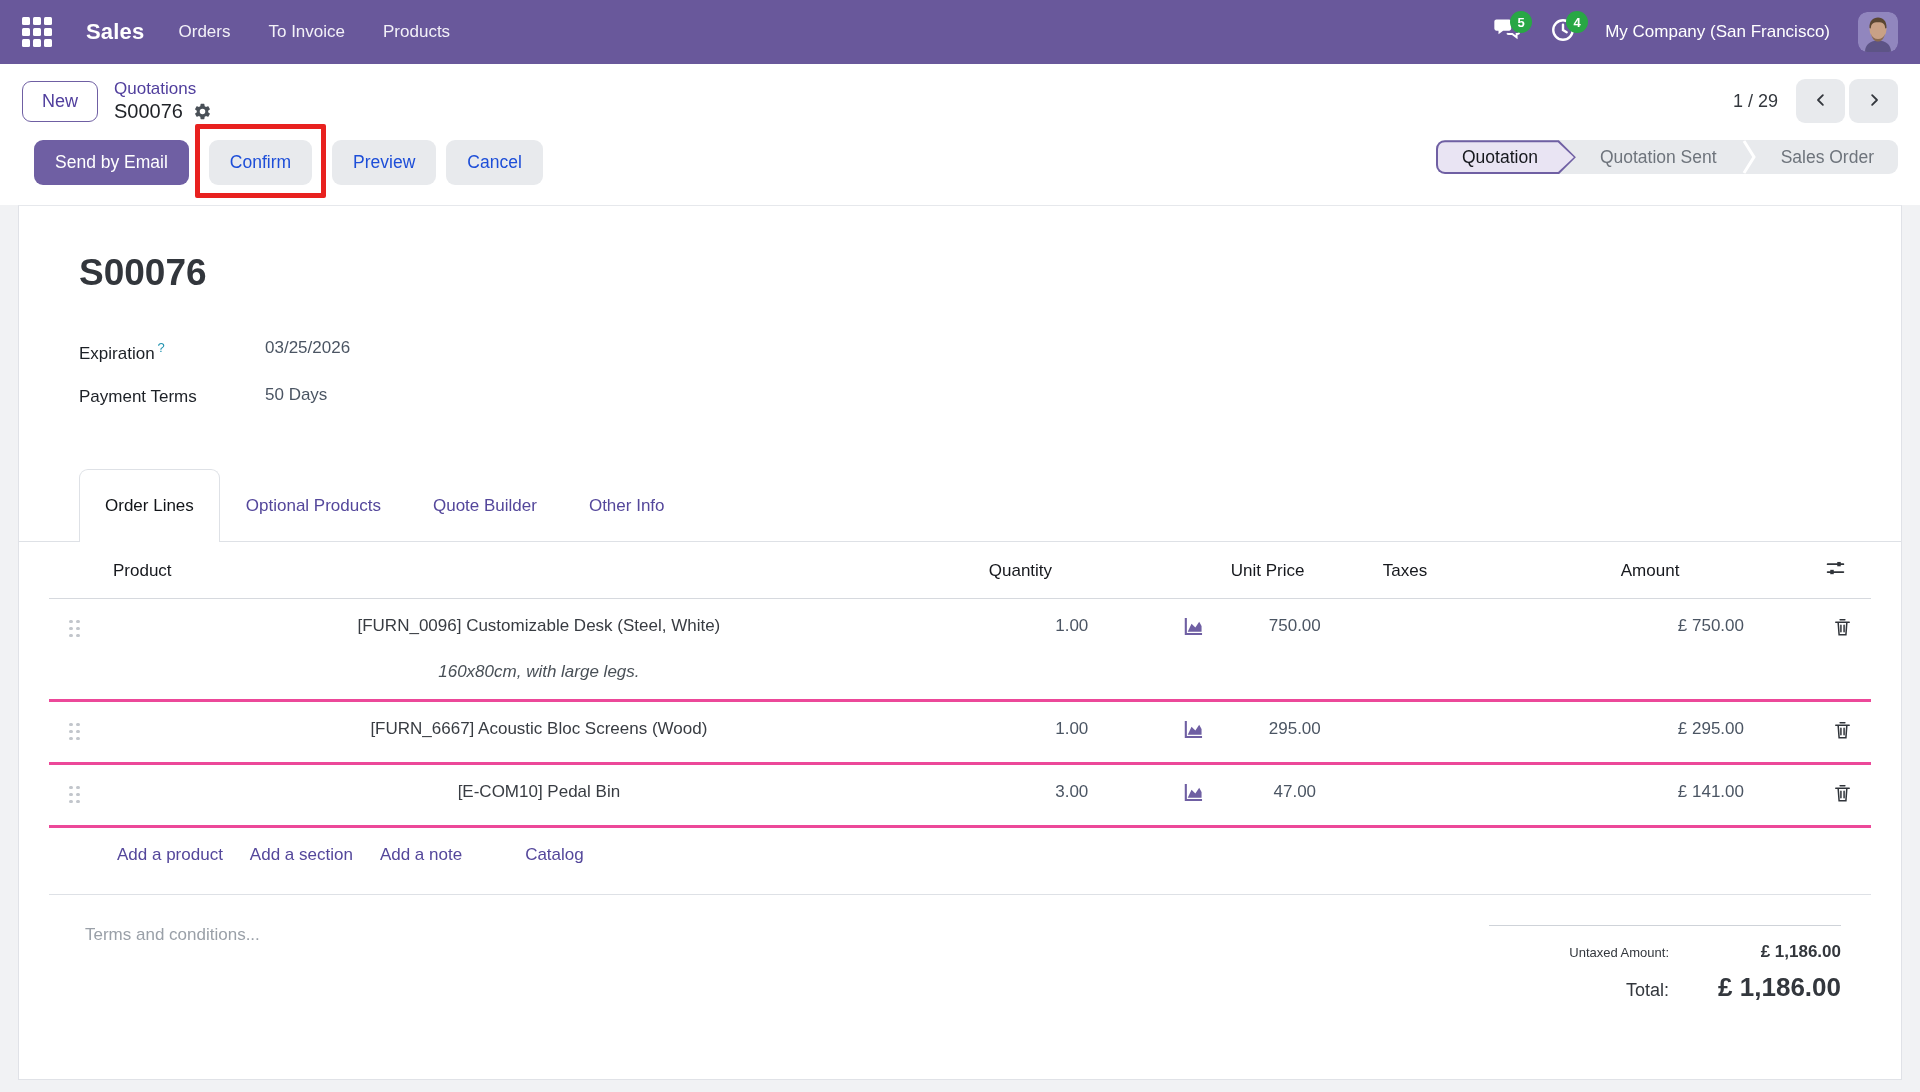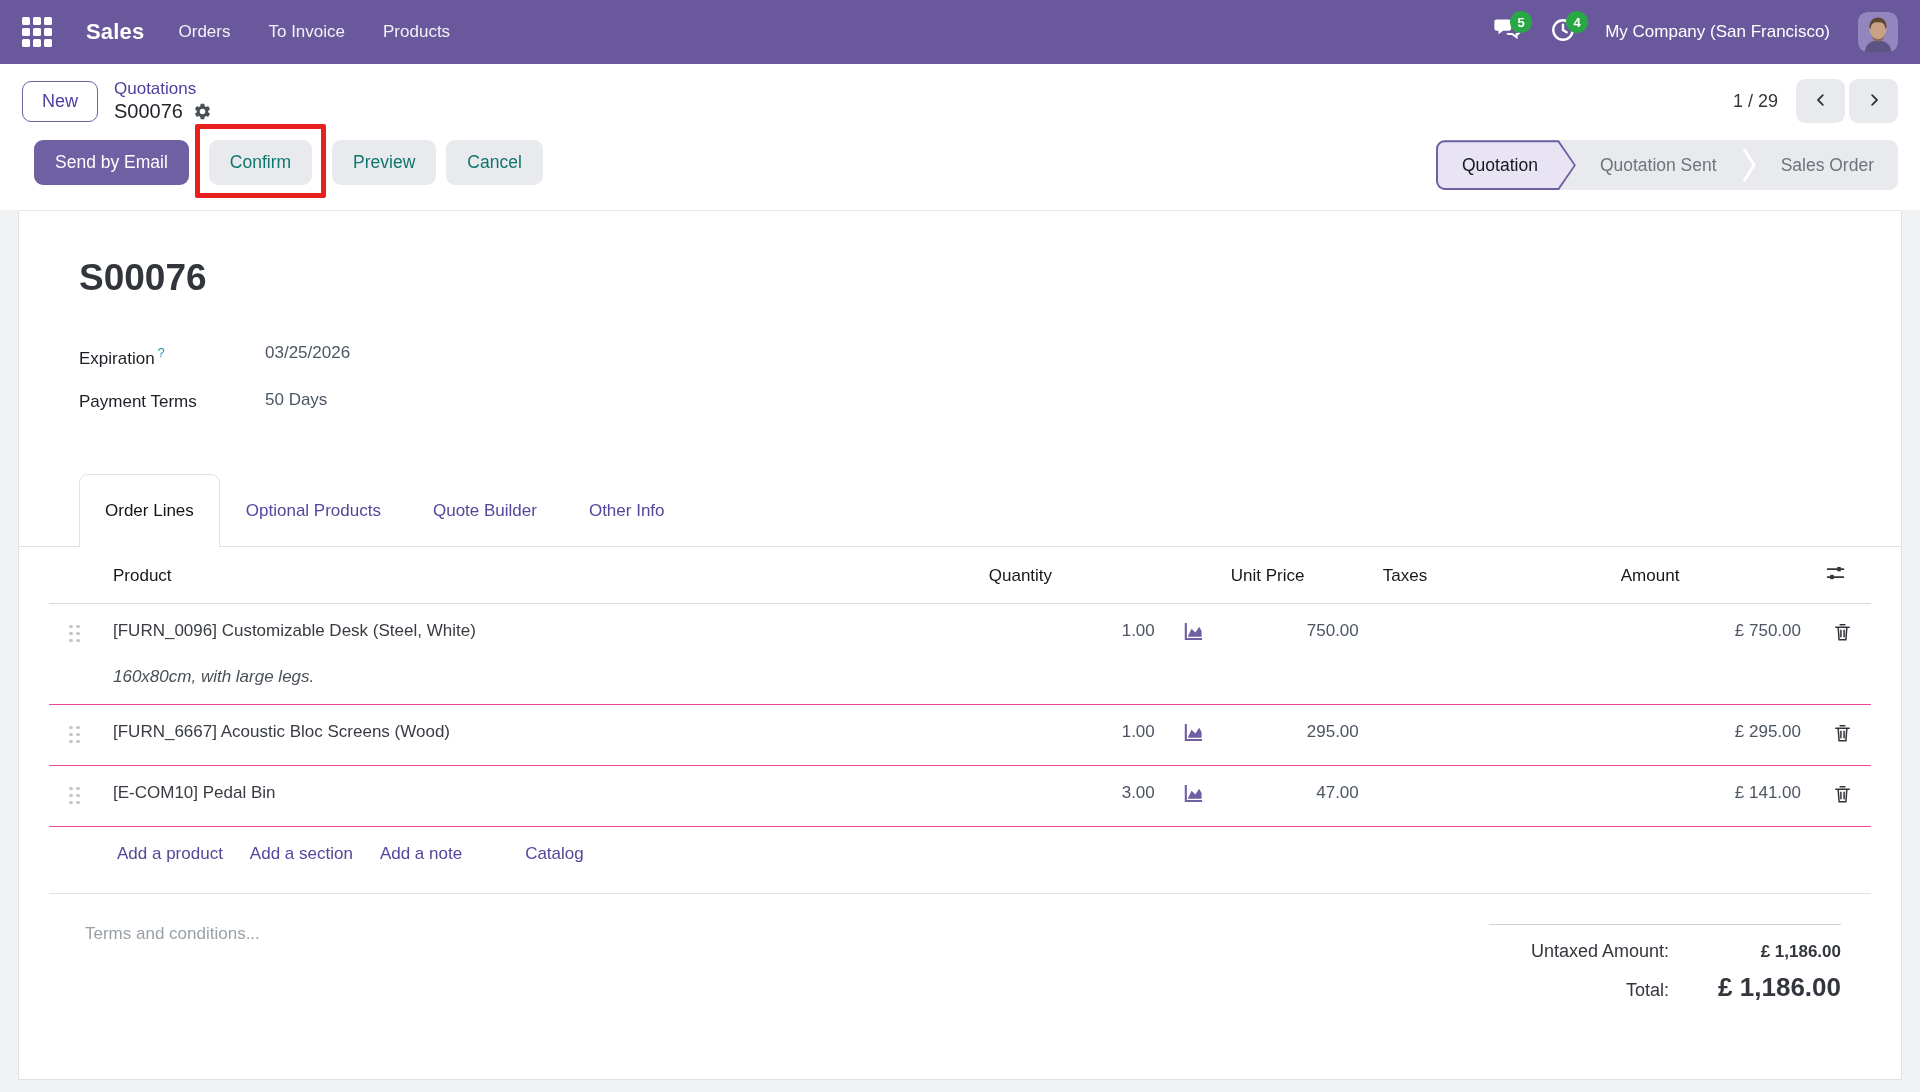--- a/index.html
+++ b/index.html
@@ -59,30 +59,30 @@
     width: 49px; height: 44px; background: #e8eaed; border: none; border-radius: 9px;
     display: flex; align-items: center; justify-content: center; cursor: pointer; color: #33373d;
   }
   .cp-row2 { display: flex; align-items: flex-start; justify-content: space-between; padding-left: 12px; }
   .cp-actions { display: flex; align-items: center; gap: 10px; }
   .btn {
     font-family: inherit; font-size: 17.5px; border: none; border-radius: 9px;
     padding: 11px 21px; cursor: pointer; line-height: 1.3;
   }
   .btn-primary { background: #6f5fa3; color: #fff; }
-  .btn-secondary { background: #e8eaed; color: #0f766e; }
+  .btn-secondary { background: #e8eaed; color: #1d4ed8; }
   .confirm-wrap { position: relative; margin: 0 10px; }
   .red-annotation {
     position: absolute; left: -14px; right: -14px; top: -16px; bottom: -13px;
     border: 5px solid #e8211f; border-radius: 2px; pointer-events: none; z-index: 5;
   }
 
   
   .statusbar {
-    display: flex; align-items: stretch; height: 50px;
+    display: flex; align-items: stretch; height: 34px;
     background: #e8eaed; border-radius: 9px;
   }
   .step { display: flex; align-items: center; font-size: 17.5px; cursor: pointer; }
   .step.inactive { color: #6e747c; padding: 0 24px; }
   .step.active { position: relative; padding: 0 38px 0 26px; color: #16181d; font-weight: 500; }
   .step-arrow-bg {
     position: absolute; inset: 0; background: #6f5fa3;
     clip-path: polygon(0 0, calc(100% - 17px) 0, 100% 50%, calc(100% - 17px) 100%, 0 100%);
     border-radius: 9px 0 0 9px;
   }
@@ -123,21 +123,21 @@
     font-size: 17px; padding: 26px 25px; cursor: pointer; color: #54479b;
     border: 1px solid transparent; border-bottom: none; border-radius: 9px 9px 0 0;
     position: relative; top: 1px; background: transparent;
   }
   .tab.active { color: #111418; background: #fff; border-color: #dee1e6; font-weight: 400; }
 
   
   .table-wrap { margin: 0 -30px; }
   table.o-list { width: 100%; border-collapse: collapse; }
   .o-list th { font-size: 17px; font-weight: 500; color: #16181d; text-align: left; padding: 16px 12px 14px 12px; border-bottom: 1px solid #d6d9de; }
-  .o-list td { font-size: 17px; color: #4b5563; padding: 17px 12px; border-bottom: 1px solid #ec4899; vertical-align: top; }
+  .o-list td { font-size: 17px; color: #4b5563; padding: 17px 12px; border-bottom: 3px solid #ec4899; vertical-align: top; text-align: center; }
   .col-drag { width: 52px; }
   .col-qty { width: 190px; }
   .col-chart { width: 52px; }
   .col-price { width: 152px; }
   .col-taxes { width: 238px; }
   .col-trash { width: 58px; }
   .num { text-align: right; }
   .product-name { color: #383c42; cursor: text; }
   .product-desc { font-style: italic; color: #495057; margin-top: 26px; }
   .drag-dots { width: 12px; display: grid; grid-template-columns: repeat(2, 3.5px); grid-auto-rows: 3.5px; gap: 3.5px; cursor: grab; margin: 4px auto 0 auto; }
@@ -146,21 +146,21 @@
   .icon-btn { cursor: pointer; display: inline-flex; align-items: center; justify-content: center; background: none; border: none; padding: 0; }
   .links-row { display: flex; align-items: center; padding: 17px 12px 29px 68px; border-bottom: 1px solid #dee1e6; }
   .table-link { color: #54479b; font-size: 17px; cursor: pointer; margin-right: 27px; text-decoration: none; }
   .table-link.catalog { margin-left: 36px; }
 
   
   .bottom-section { display: flex; justify-content: space-between; margin-top: 30px; }
   .terms-placeholder { color: #9aa0a8; font-size: 17px; padding-left: 6px; cursor: text; }
   .totals { width: 352px; border-top: 1px solid #cfd3d9; padding-top: 16px; }
   .t-row { display: grid; grid-template-columns: 1fr 158px; align-items: baseline; margin-bottom: 10px; }
-  .t-label { text-align: right; font-size: 18px; color: #33373d; padding-right: 14px; }
+  .t-label { text-align: right; font-size: 13px; color: #33373d; padding-right: 14px; }
   .t-value { text-align: right; font-size: 17px; font-weight: 700; color: #33373d; }
   .t-row.grand .t-label { font-size: 18px; }
   .t-row.grand .t-value { font-size: 26px; }
 </style>
 </head>
 <body>
 
 <nav class="navbar">
   <div class="nav-left">
     <div class="apps-grid">

